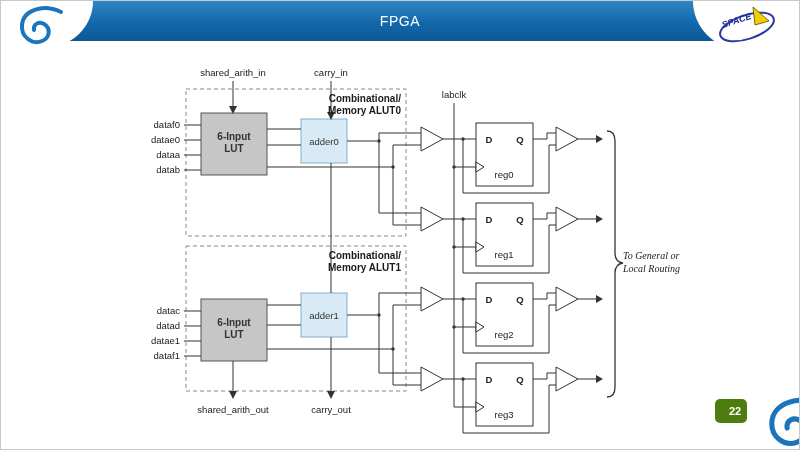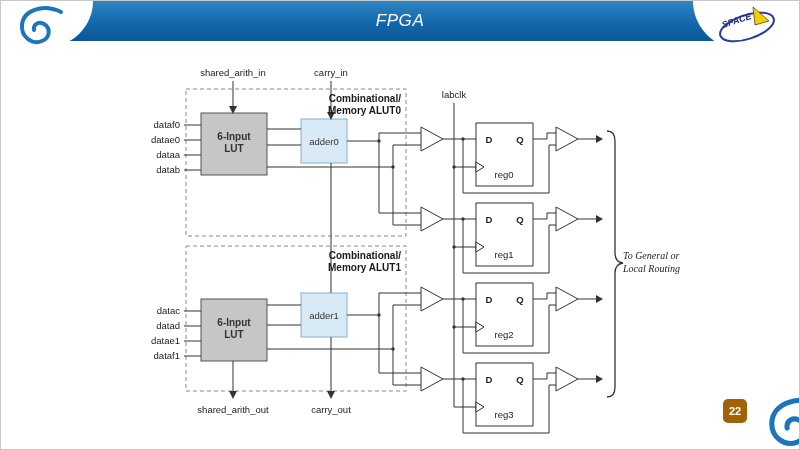--- a/index.html
+++ b/index.html
@@ -6,28 +6,28 @@
   .slide{
     position:relative;width:800px;height:450px;background:#ffffff;
     overflow:hidden;font-family:"Liberation Sans",sans-serif;
     border:1px solid #c9c9c9;box-sizing:border-box;
   }
   .header{
     position:absolute;top:0;left:0;right:0;height:40px;z-index:2;
     background:linear-gradient(180deg,#2e85c3 0%,#1268ab 55%,#0c5795 100%);
     display:flex;align-items:center;justify-content:center;
   }
-  .slide-title{color:#ffffff;font-size:17px;letter-spacing:.6px;font-style:italic;}
+  .slide-title{color:#ffffff;font-size:14px;letter-spacing:.6px;}
   .corner{position:absolute;top:0;background:#ffffff;z-index:3;}
   .corner.tl{left:0;width:92px;height:46px;border-bottom-right-radius:46px;}
   .corner.tr{right:0;width:106px;height:48px;border-bottom-left-radius:48px;}
   .badge{
     position:absolute;right:52px;bottom:26px;width:24px;height:24px;z-index:4;
-    background:#a16207;color:#fff;font-weight:bold;font-size:11px;
-    display:flex;align-items:center;justify-content:center;border-radius:5px;
+    background:#4d7c0f;color:#fff;font-weight:bold;font-size:11px;
+    display:flex;align-items:center;justify-content:center;border-radius:5px;padding-left:8px;
   }
   .logo-br{position:absolute;right:-30px;bottom:-4px;z-index:3;}
   svg{display:block;}
   .diagram{position:absolute;top:0;left:0;z-index:1;}
   .wire{stroke:#333;stroke-width:1;fill:none;}
   .dashbox{fill:none;stroke:#8a8a8a;stroke-width:1;stroke-dasharray:4 3;}
   .lutbox{fill:#c6c6c6;stroke:#555;stroke-width:1;}
   .adderbox{fill:#d9eaf7;stroke:#88aecb;stroke-width:1;}
   .regbox{fill:#ffffff;stroke:#333;stroke-width:1;}
   .mux{fill:#ffffff;stroke:#333;stroke-width:1;}

